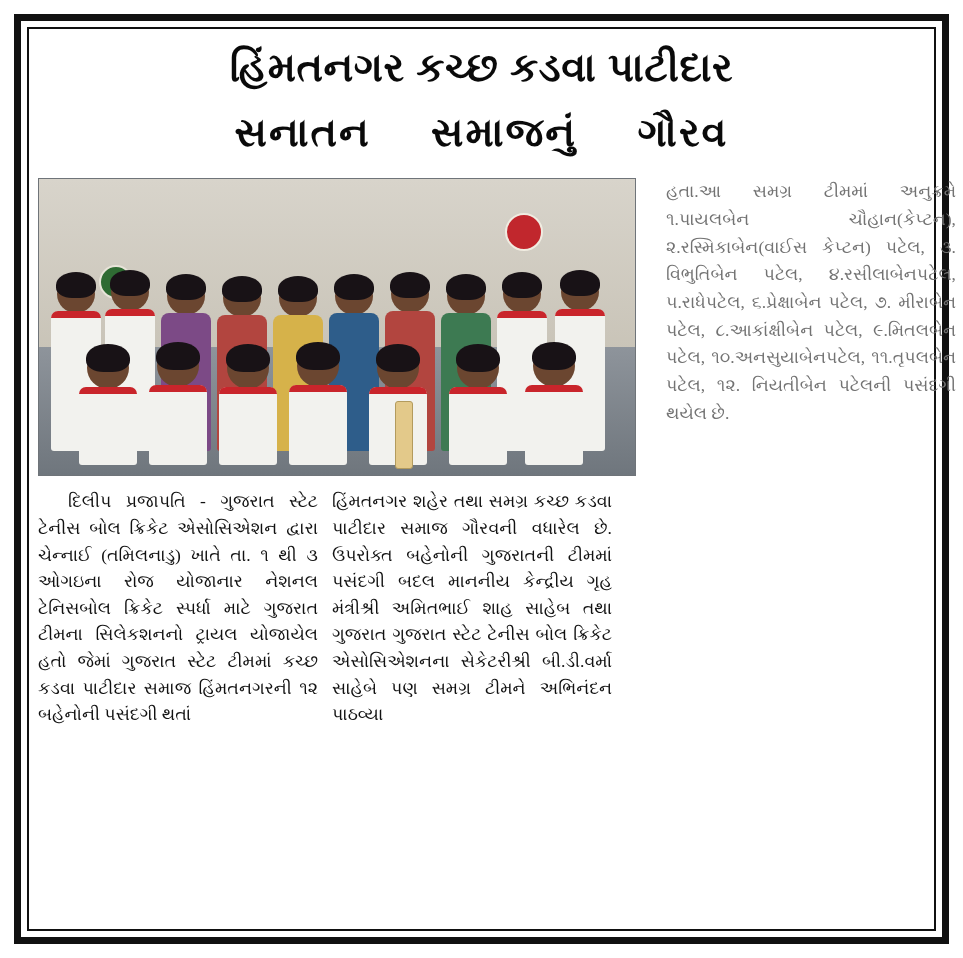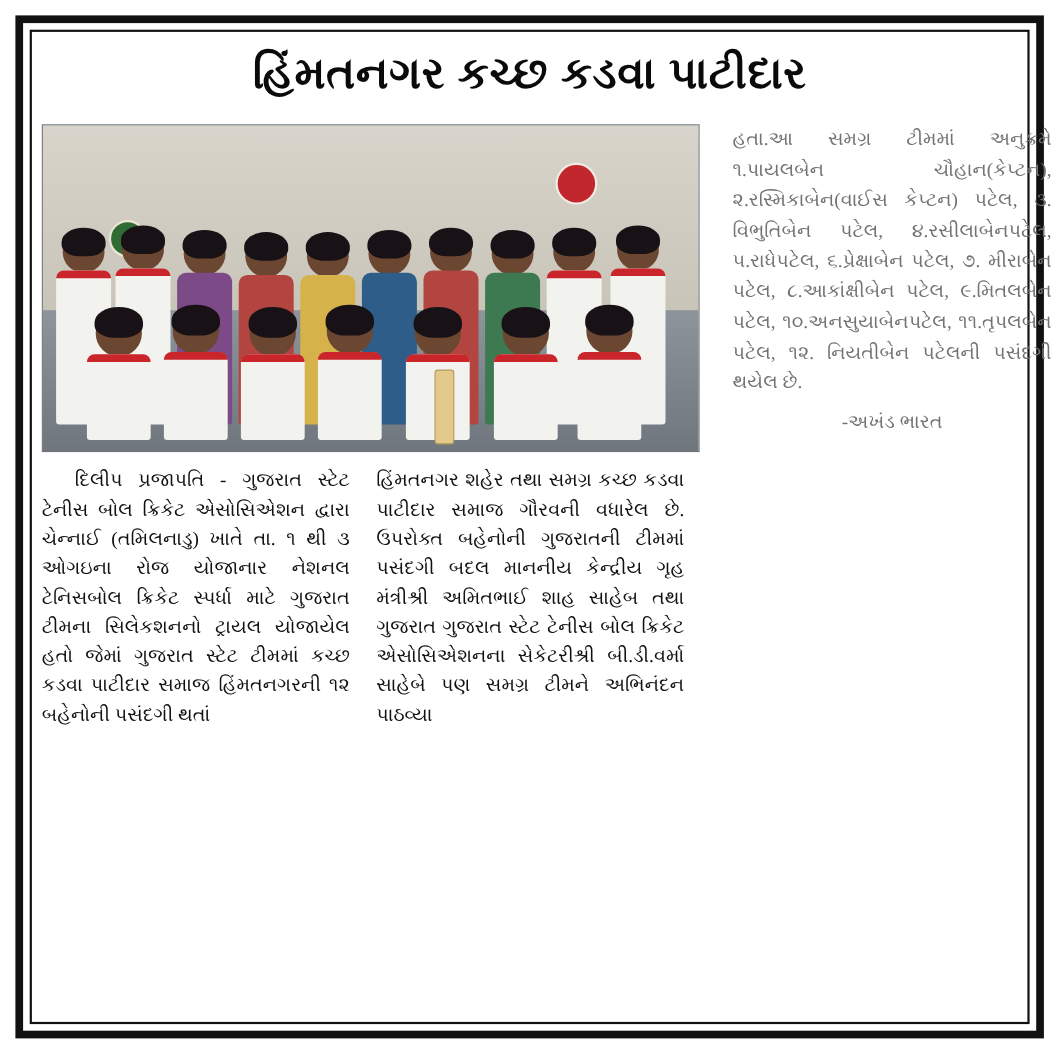--- a/index.html
+++ b/index.html
@@ -194,21 +194,21 @@
   .bat {
     position: absolute;
     width: 16px;
     height: 66px;
     background: #e3c98a;
     border: 1px solid #b39b5d;
     border-radius: 3px;
   }
   .caption-cols {
     display: flex;
-    gap: 24px;
+    gap: 14px;
     margin-top: 12px;
     width: 598px;
   }
   .col {
     font-size: 17.5px;
     line-height: 1.52;
     color: #111111;
     text-align: justify;
     text-justify: inter-word;
   }
@@ -235,20 +235,27 @@
 <body>
 
 <div class="page">
   <div class="outer-border"></div>
   <div class="inner-border"></div>
 
   <div class="content">
 
     <div class="headline">
       <div class="headline-line1">હિંમતનગર કચ્છ કડવા પાટીદાર</div>
+      <div class="headline-line2">
+        <span>સનાતન</span>
+        <span class="gap"></span>
+        <span>સમાજનું</span>
+        <span class="gap"></span>
+        <span>ગૌરવ</span>
+      </div>
     </div>
 
     <div class="body-area">
 
       <div class="left-block">
 
         <div class="photo">
           <div class="photo-wall"></div>
           <div class="photo-floor"></div>
 
@@ -354,18 +361,17 @@
             <p class="indent">દિલીપ પ્રજાપતિ - ગુજરાત સ્ટેટ ટેનીસ બોલ ક્રિકેટ એસોસિએશન દ્વારા ચેન્નાઈ (તમિલનાડુ) ખાતે તા. ૧ થી ૩ ઓગઇના રોજ યોજાનાર નેશનલ ટેનિસબોલ ક્રિકેટ સ્પર્ધા માટે ગુજરાત ટીમના સિલેકશનનો ટ્રાયલ યોજાયેલ હતો જેમાં ગુજરાત સ્ટેટ ટીમમાં કચ્છ કડવા પાટીદાર સમાજ હિંમતનગરની ૧૨ બહેનોની પસંદગી થતાં</p>
           </div>
           <div class="col col-2">
             <p>હિંમતનગર શહેર તથા સમગ્ર કચ્છ કડવા પાટીદાર સમાજ ગૌરવની વધારેલ છે. ઉપરોક્ત બહેનોની ગુજરાતની ટીમમાં પસંદગી બદલ માનનીય કેન્દ્રીય ગૃહ મંત્રીશ્રી અમિતભાઈ શાહ સાહેબ તથા ગુજરાત ગુજરાત સ્ટેટ ટેનીસ બોલ ક્રિકેટ એસોસિએશનના સેકેટરીશ્રી બી.ડી.વર્મા સાહેબે પણ સમગ્ર ટીમને અભિનંદન પાઠવ્યા</p>
           </div>
         </div>
       </div>
 
       <div class="right-col">
         <p>હતા.આ સમગ્ર ટીમમાં અનુક્રમે ૧.પાયલબેન ચૌહાન(કેપ્ટન), ૨.રસ્મિકાબેન(વાઈસ કેપ્ટન) પટેલ, ૩. વિભુતિબેન પટેલ, ૪.રસીલાબેનપટેલ, ૫.રાધેપટેલ, ૬.પ્રેક્ષાબેન પટેલ, ૭. મીરાબેન પટેલ, ૮.આકાંક્ષીબેન પટેલ, ૯.મિતલબેન પટેલ, ૧૦.અનસુયાબેનપટેલ, ૧૧.તૃપલબેન પટેલ, ૧૨. નિયતીબેન પટેલની પસંદગી થયેલ છે.</p>
-        <div class="sign">-અખંડ ભારત</div>
       </div>
 
     </div>
   </div>
 </div>
 
 </body></html>

